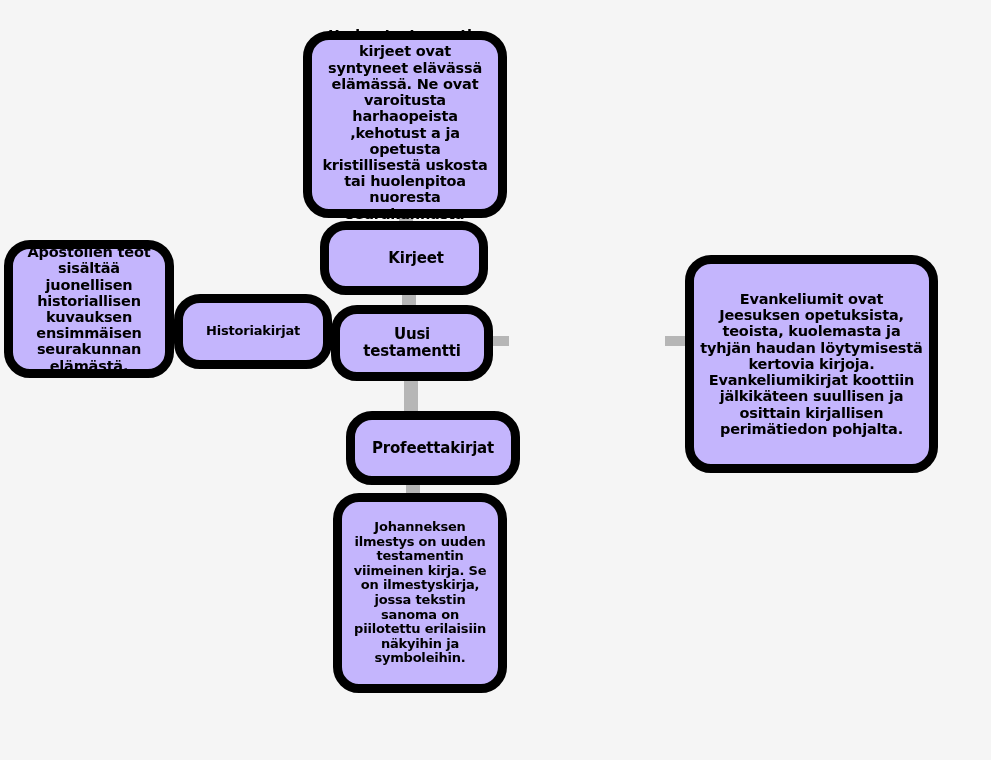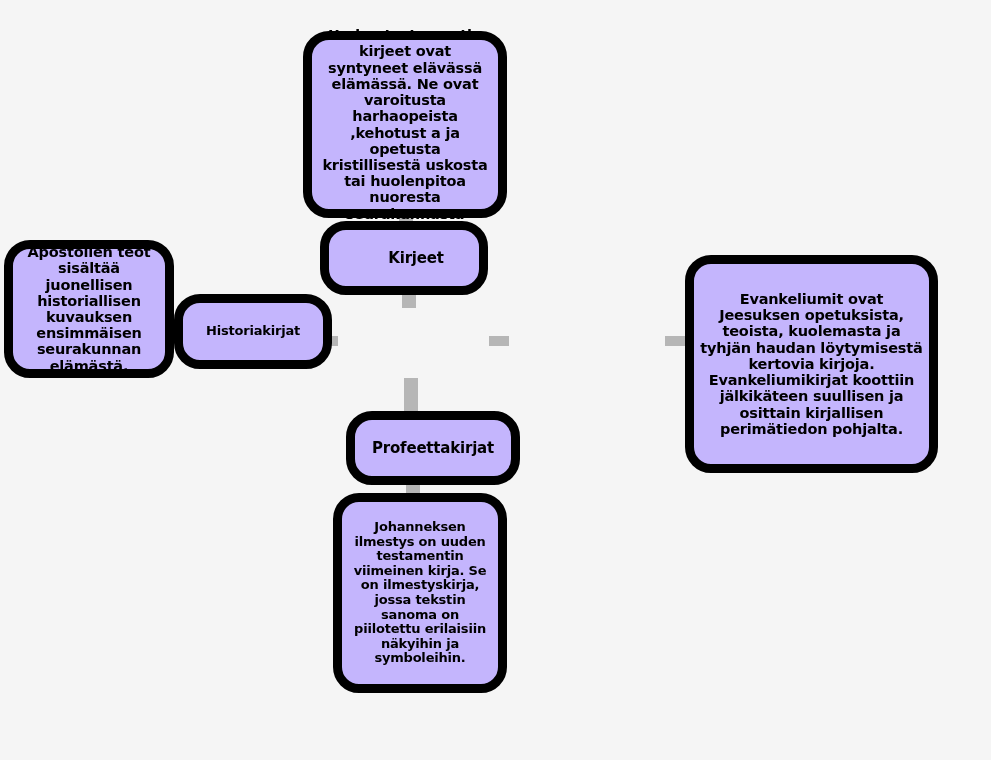--- a/index.html
+++ b/index.html
@@ -125,20 +125,23 @@
   </div>
 
   <div class="node" id="node-apostolien-detail">
     <span class="node-label">Apostolien teot sisältää juonellisen historiallisen kuvauksen ensimmäisen seurakunnan elämästä.</span>
   </div>
 
   <div class="node" id="node-historiakirjat">
     <span class="node-label">Historiakirjat</span>
   </div>
 
+  <div class="node" id="node-uusi-testamentti">
+    <span class="node-label">Uusi testamentti</span>
+  </div>
 
 
   <div class="node" id="node-evankeliumit-detail">
     <span class="node-label">Evankeliumit ovat Jeesuksen opetuksista, teoista, kuolemasta ja tyhjän haudan löytymisestä kertovia kirjoja. Evankeliumikirjat koottiin jälkikäteen suullisen ja osittain kirjallisen perimätiedon pohjalta.</span>
   </div>
 
   <div class="node" id="node-profeettakirjat">
     <span class="node-label">Profeettakirjat</span>
   </div>
 

